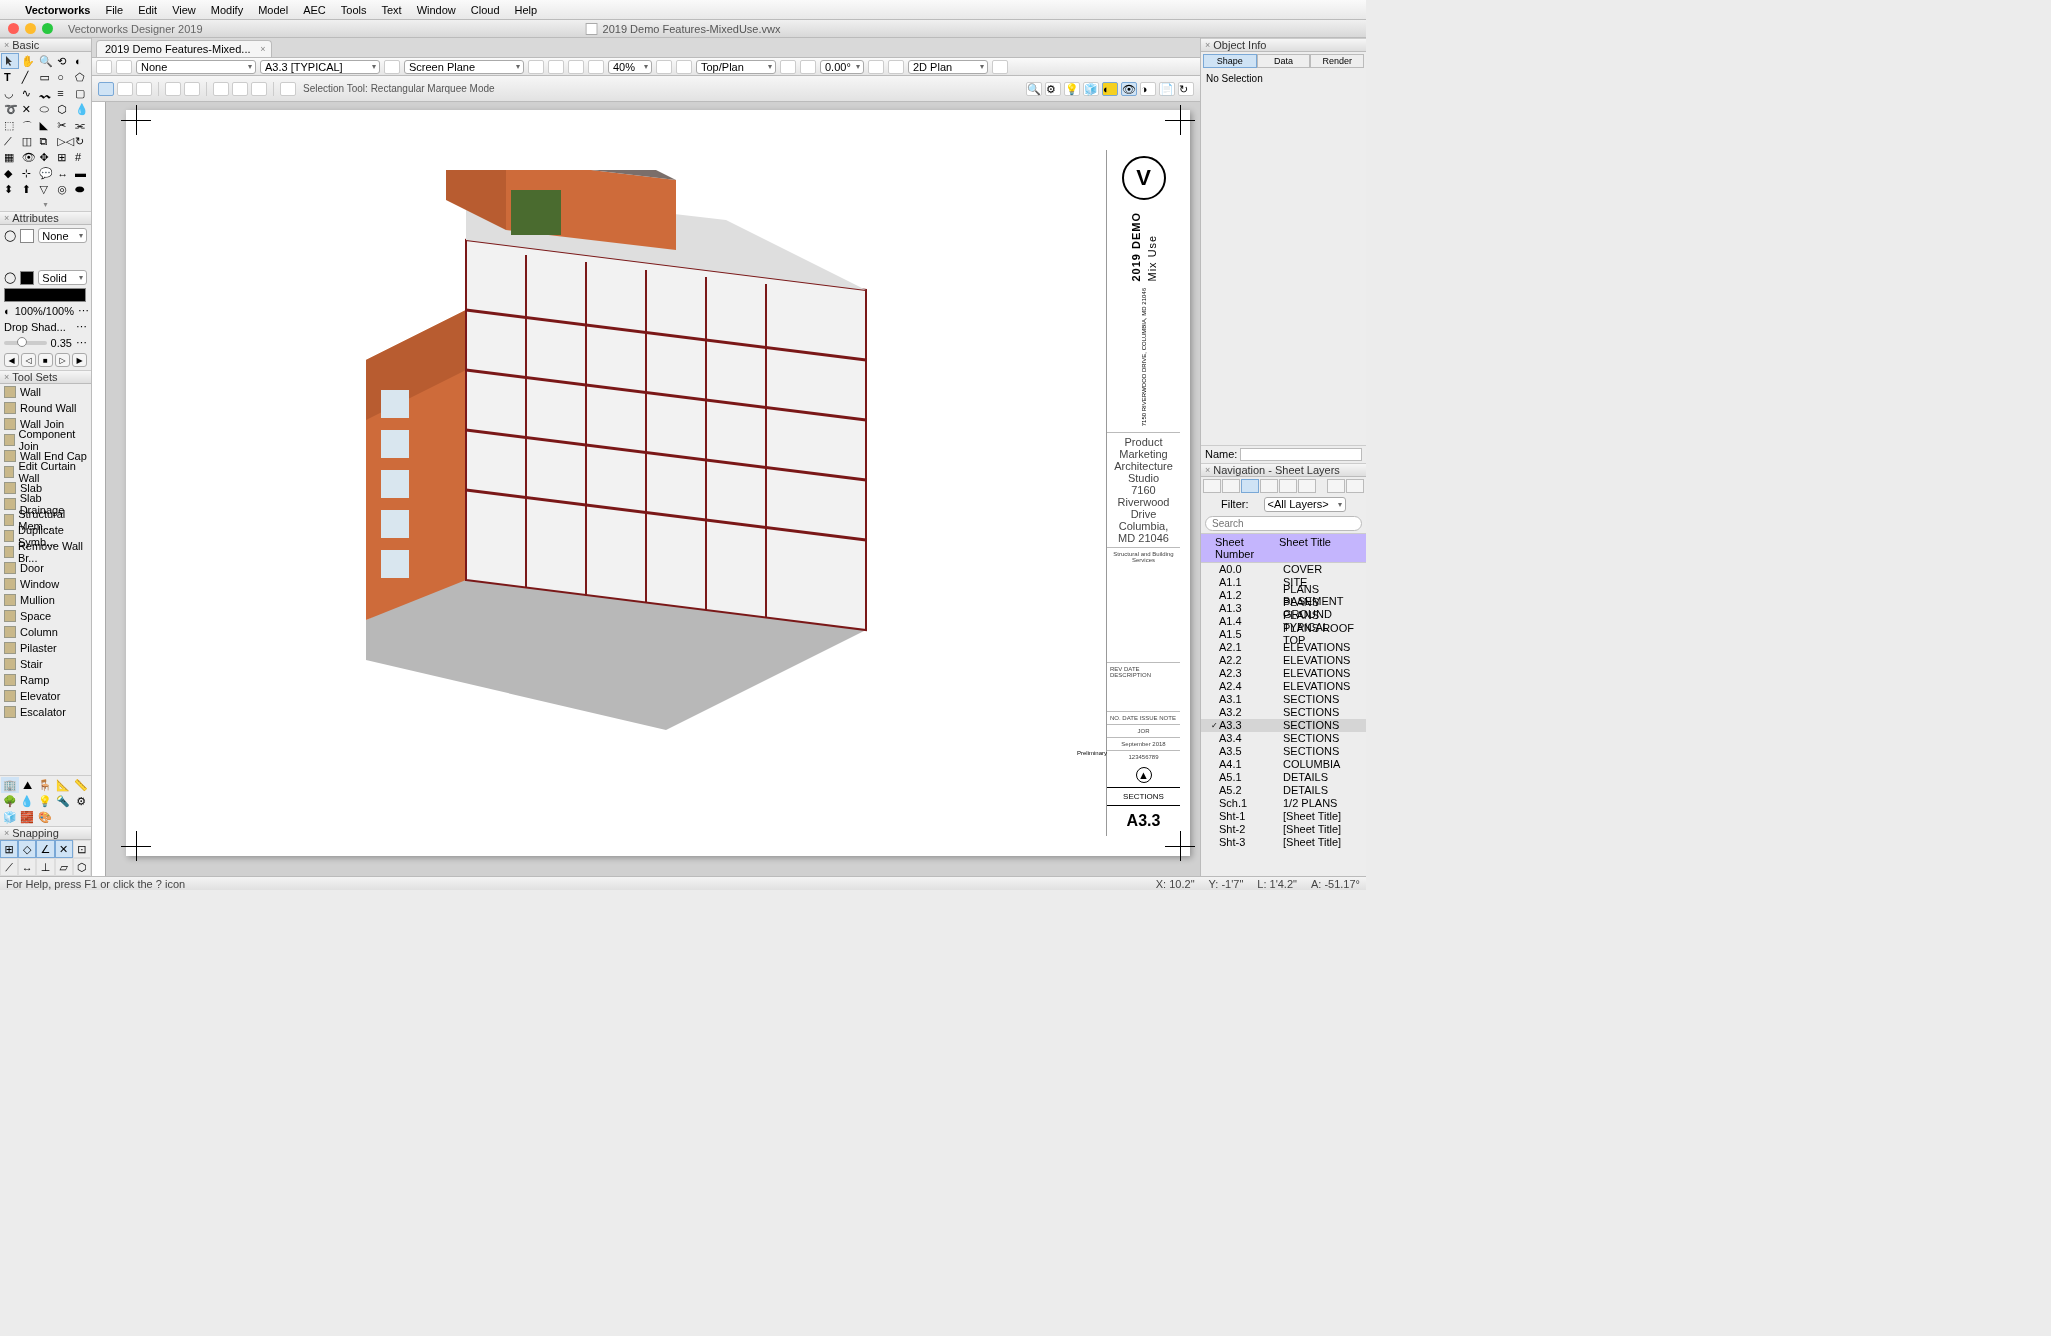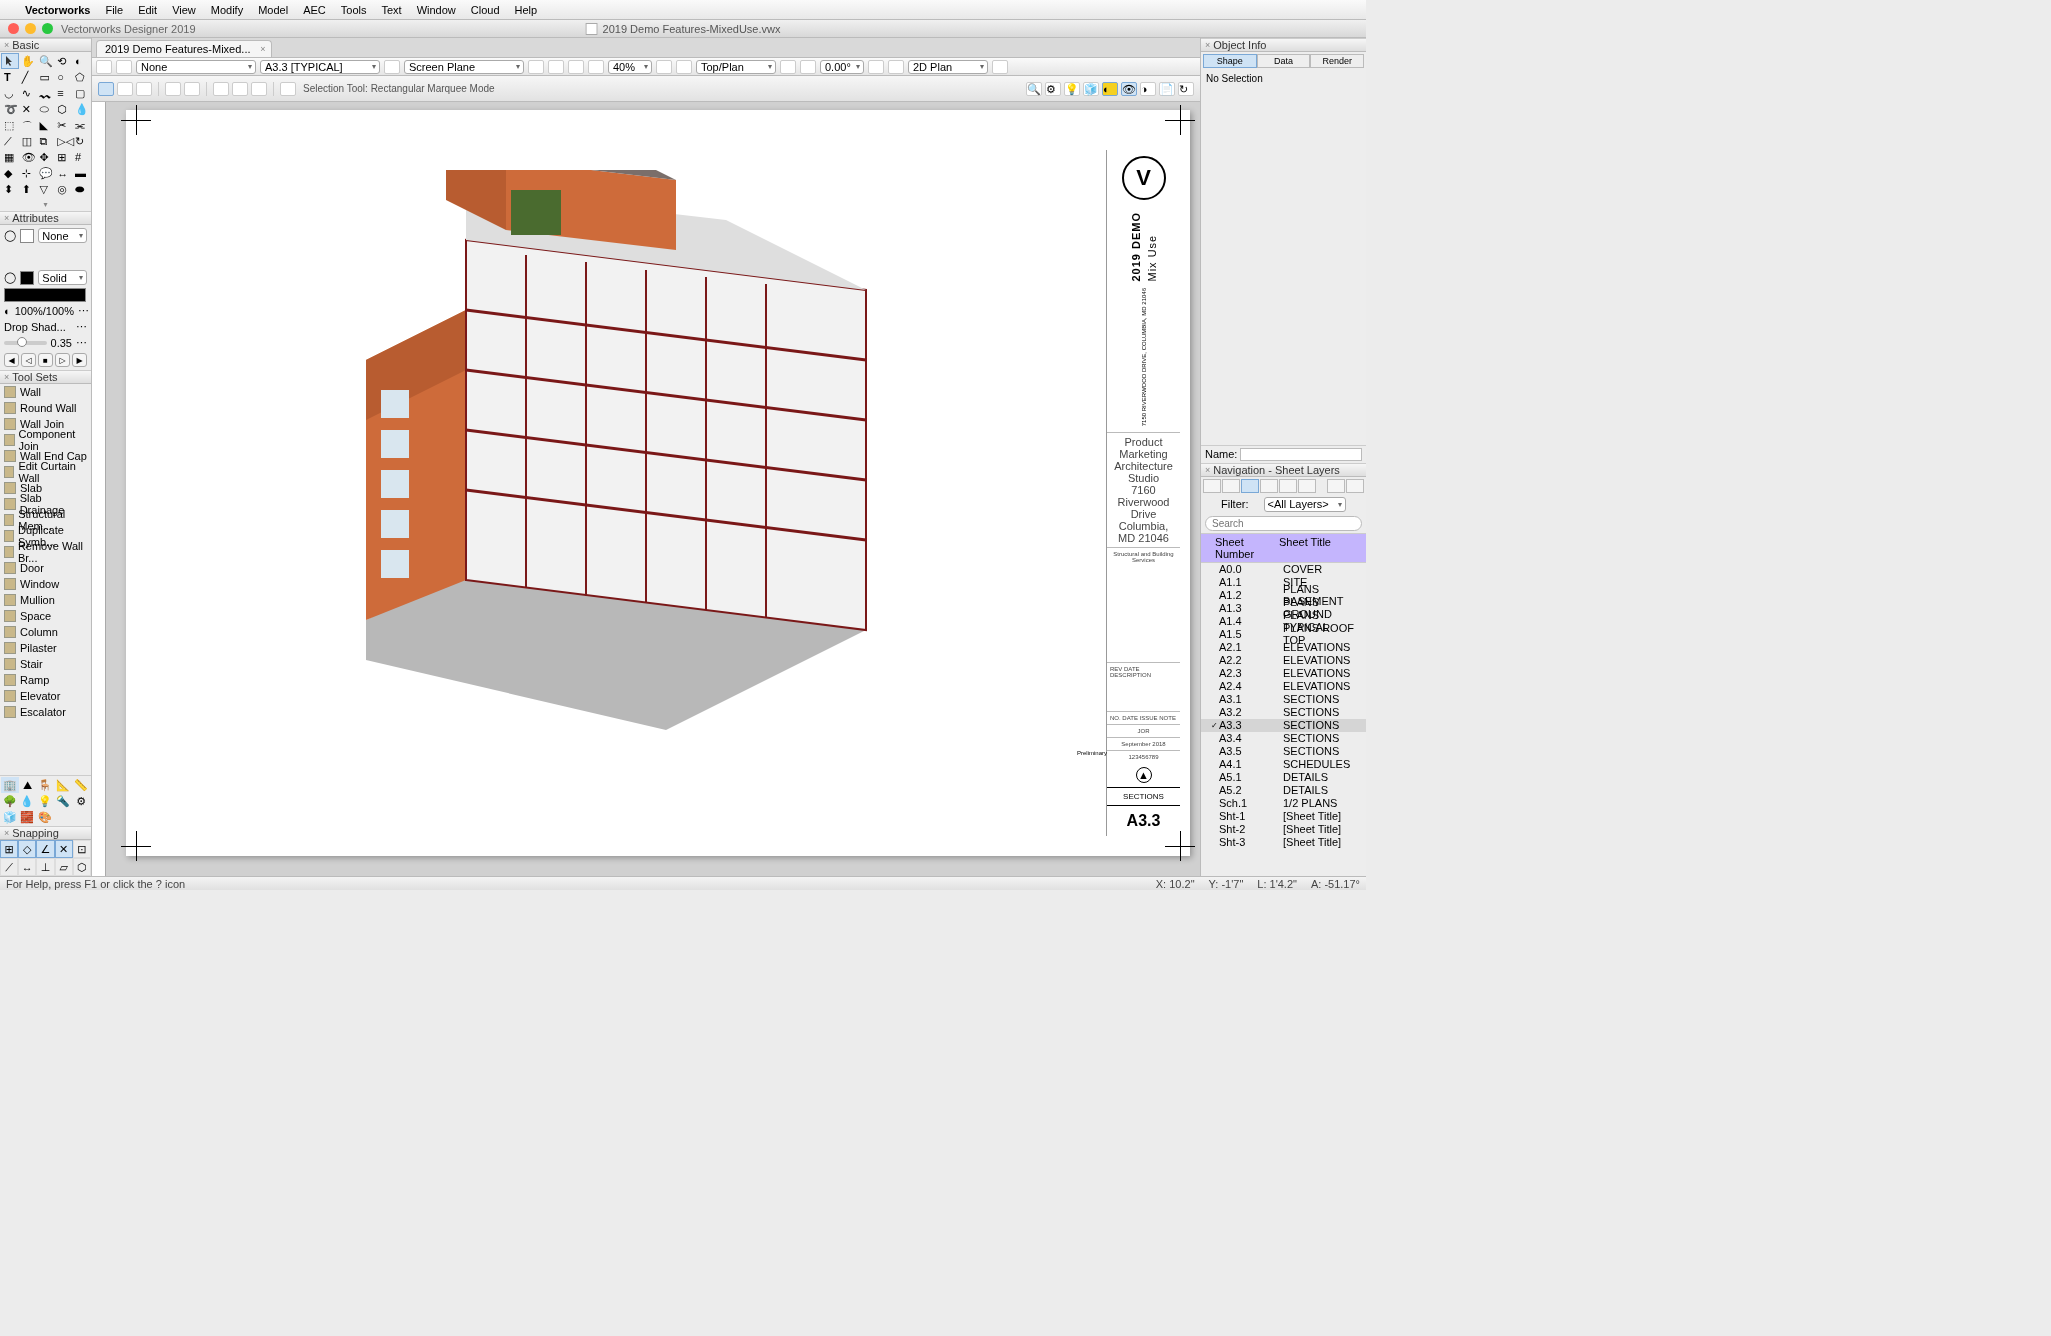--- a/index.html
+++ b/index.html
@@ -152,21 +152,21 @@
   <span>Cloud</span>
   <span>Help</span>
 </div>
 
 <div class="window-chrome">
   <div class="traffic-lights">
     <div class="tl red"></div>
     <div class="tl yellow"></div>
     <div class="tl green"></div>
   </div>
-  <span style="margin-left:8px;color:#666">Vectorworks Designer 2019</span>
+  <span style="margin-left:15px;color:#666">Vectorworks Designer 2019</span>
   <div class="window-title">
     <span class="file-icon"></span>
     <span>2019 Demo Features-MixedUse.vwx</span>
   </div>
 </div>
 
 <div class="main-area">
 
   <div class="left-col">
     <div class="palette-hdr">
@@ -752,21 +752,21 @@
             <div class="col2">SECTIONS</div>
           </div>
           <div class="row">
             <span class="check"></span>
             <div class="col1">A3.5</div>
             <div class="col2">SECTIONS</div>
           </div>
           <div class="row">
             <span class="check"></span>
             <div class="col1">A4.1</div>
-            <div class="col2">SCHEDULES</div>
+            <div class="col2">COLUMBIA</div>
           </div>
           <div class="row">
             <span class="check"></span>
             <div class="col1">A5.1</div>
             <div class="col2">DETAILS</div>
           </div>
           <div class="row">
             <span class="check"></span>
             <div class="col1">A5.2</div>
             <div class="col2">DETAILS</div>

